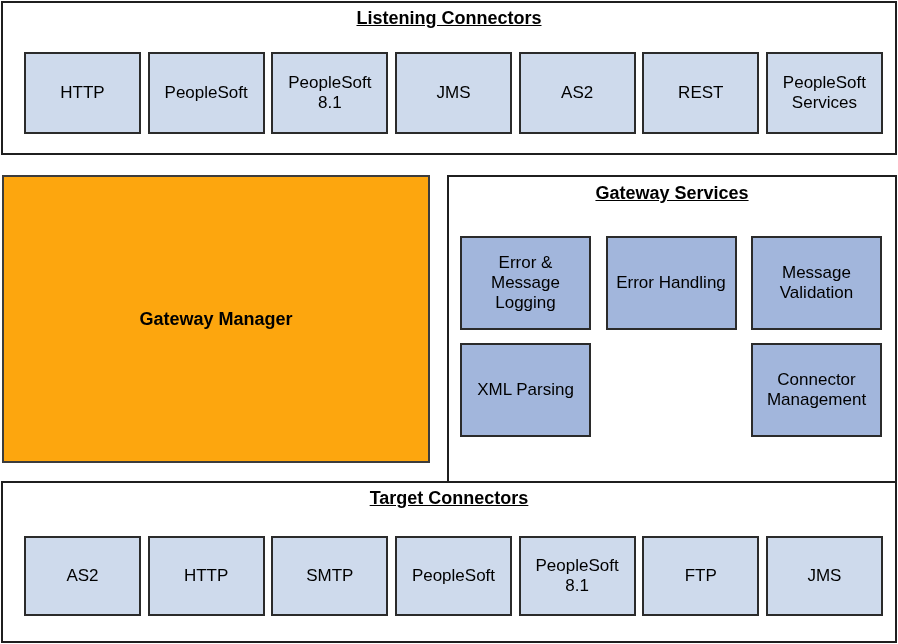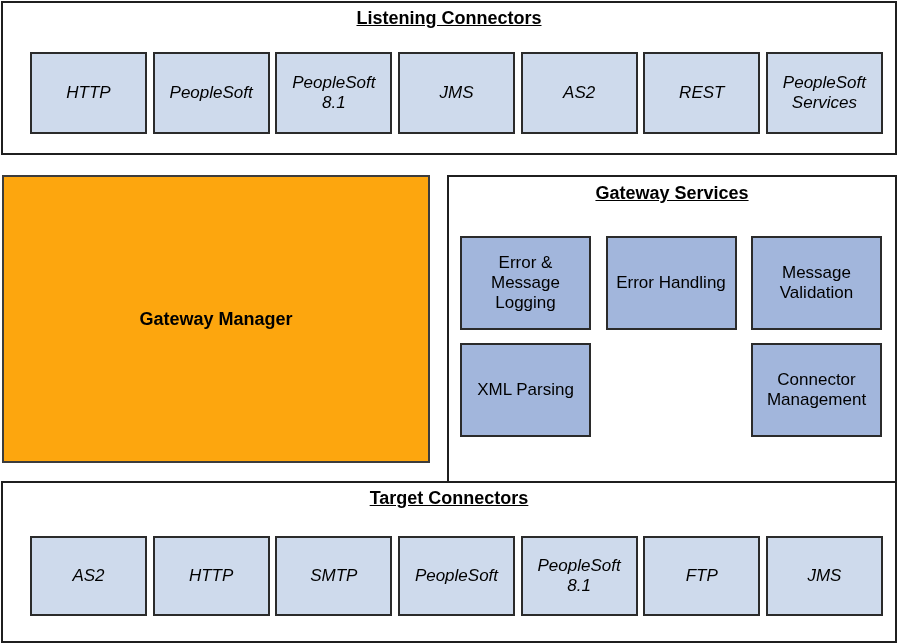--- a/index.html
+++ b/index.html
@@ -18,25 +18,24 @@
   }
   .section-title {
     text-align: center;
     font-weight: bold;
     font-size: 18px;
     padding-top: 5px;
     text-decoration: underline;
   }
   .boxes-row {
     position: absolute;
-    left: 27px;
+    left: 21px;
     right: 12px;
     display: flex;
     justify-content: space-between;
-    font-style: italic;
   }
   .box {
     display: flex;
     align-items: center;
     justify-content: center;
     text-align: center;
     font-size: 17px;
     line-height: 1.18;
     border: 2px solid #2b2b2b;
     padding: 0 8px;

